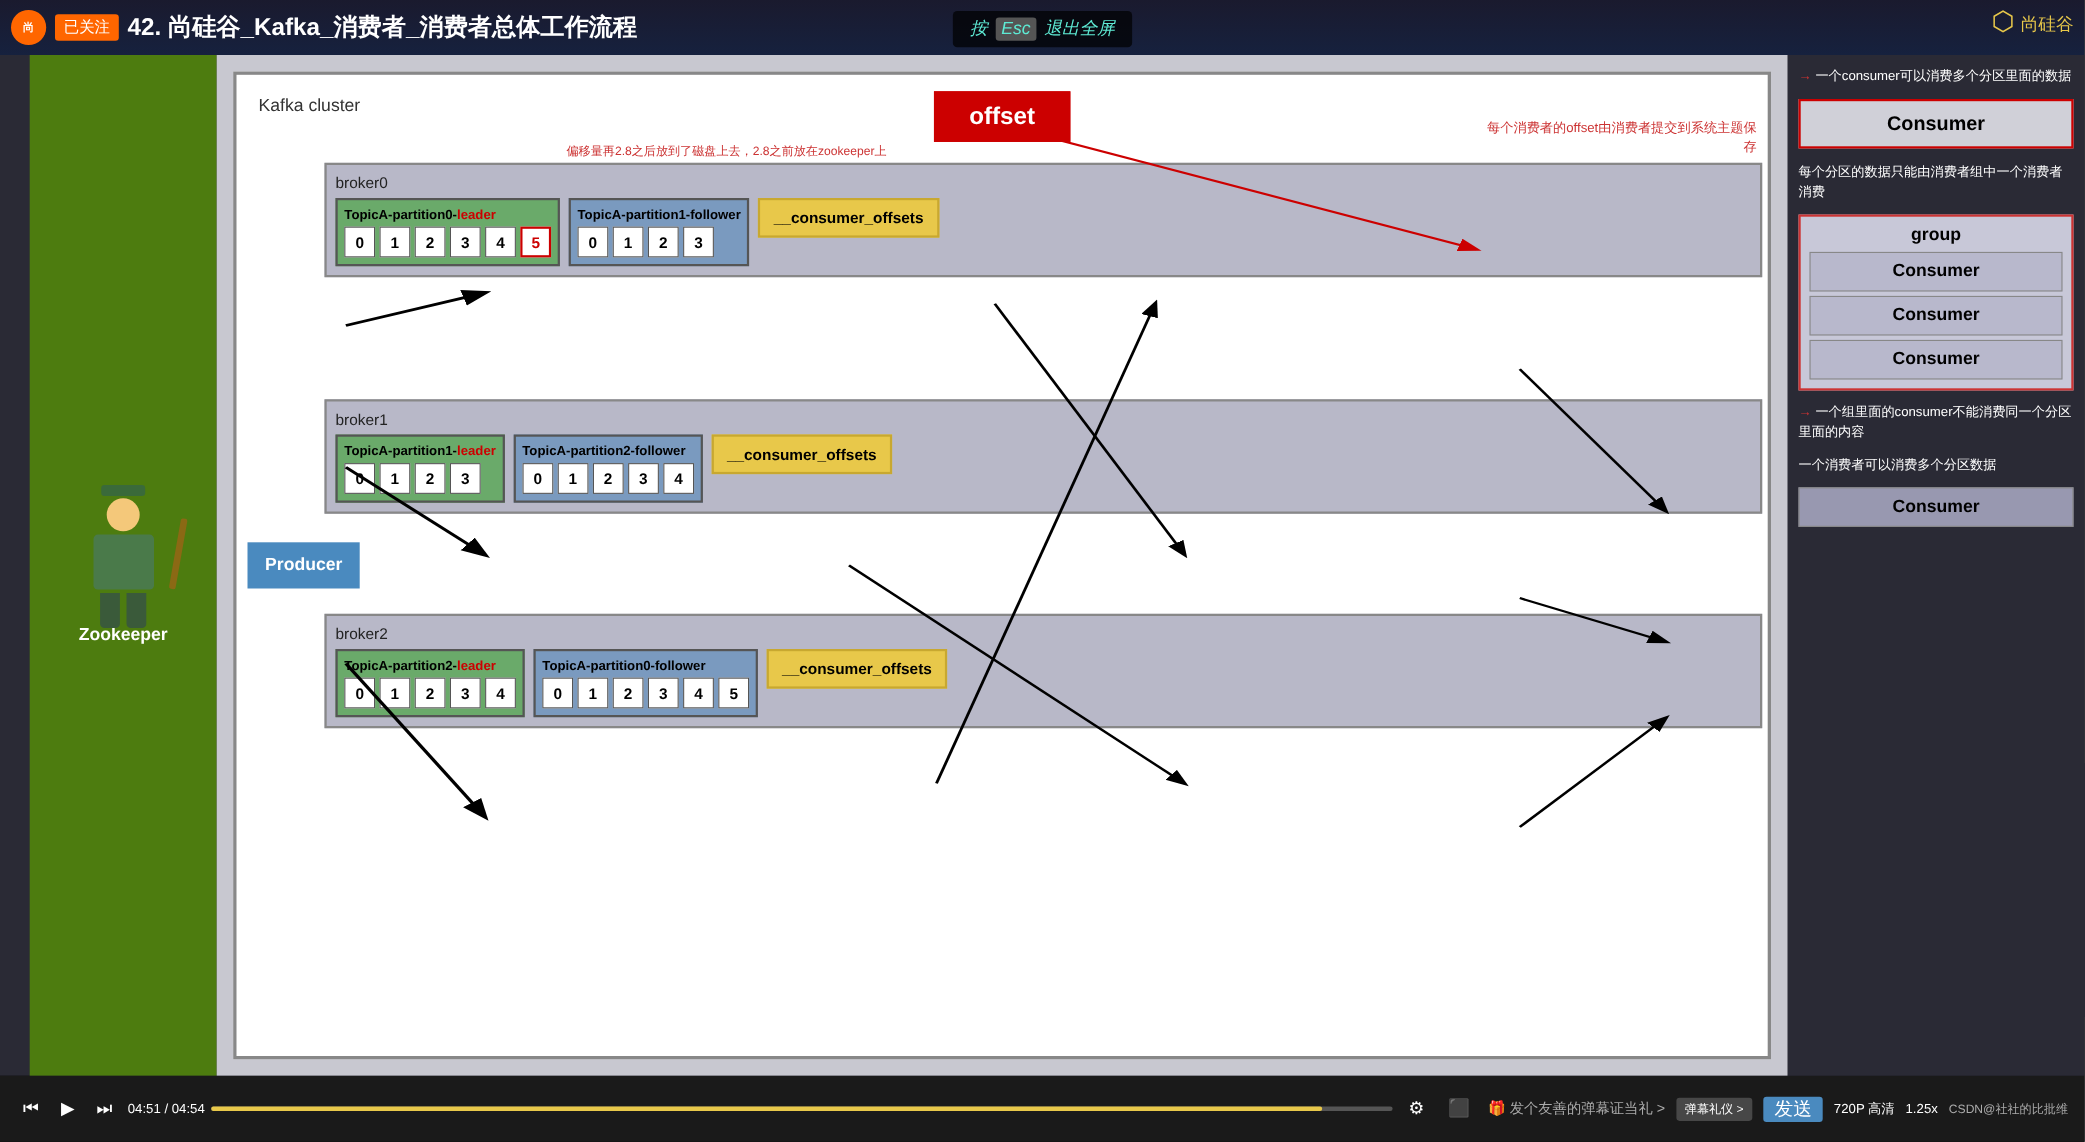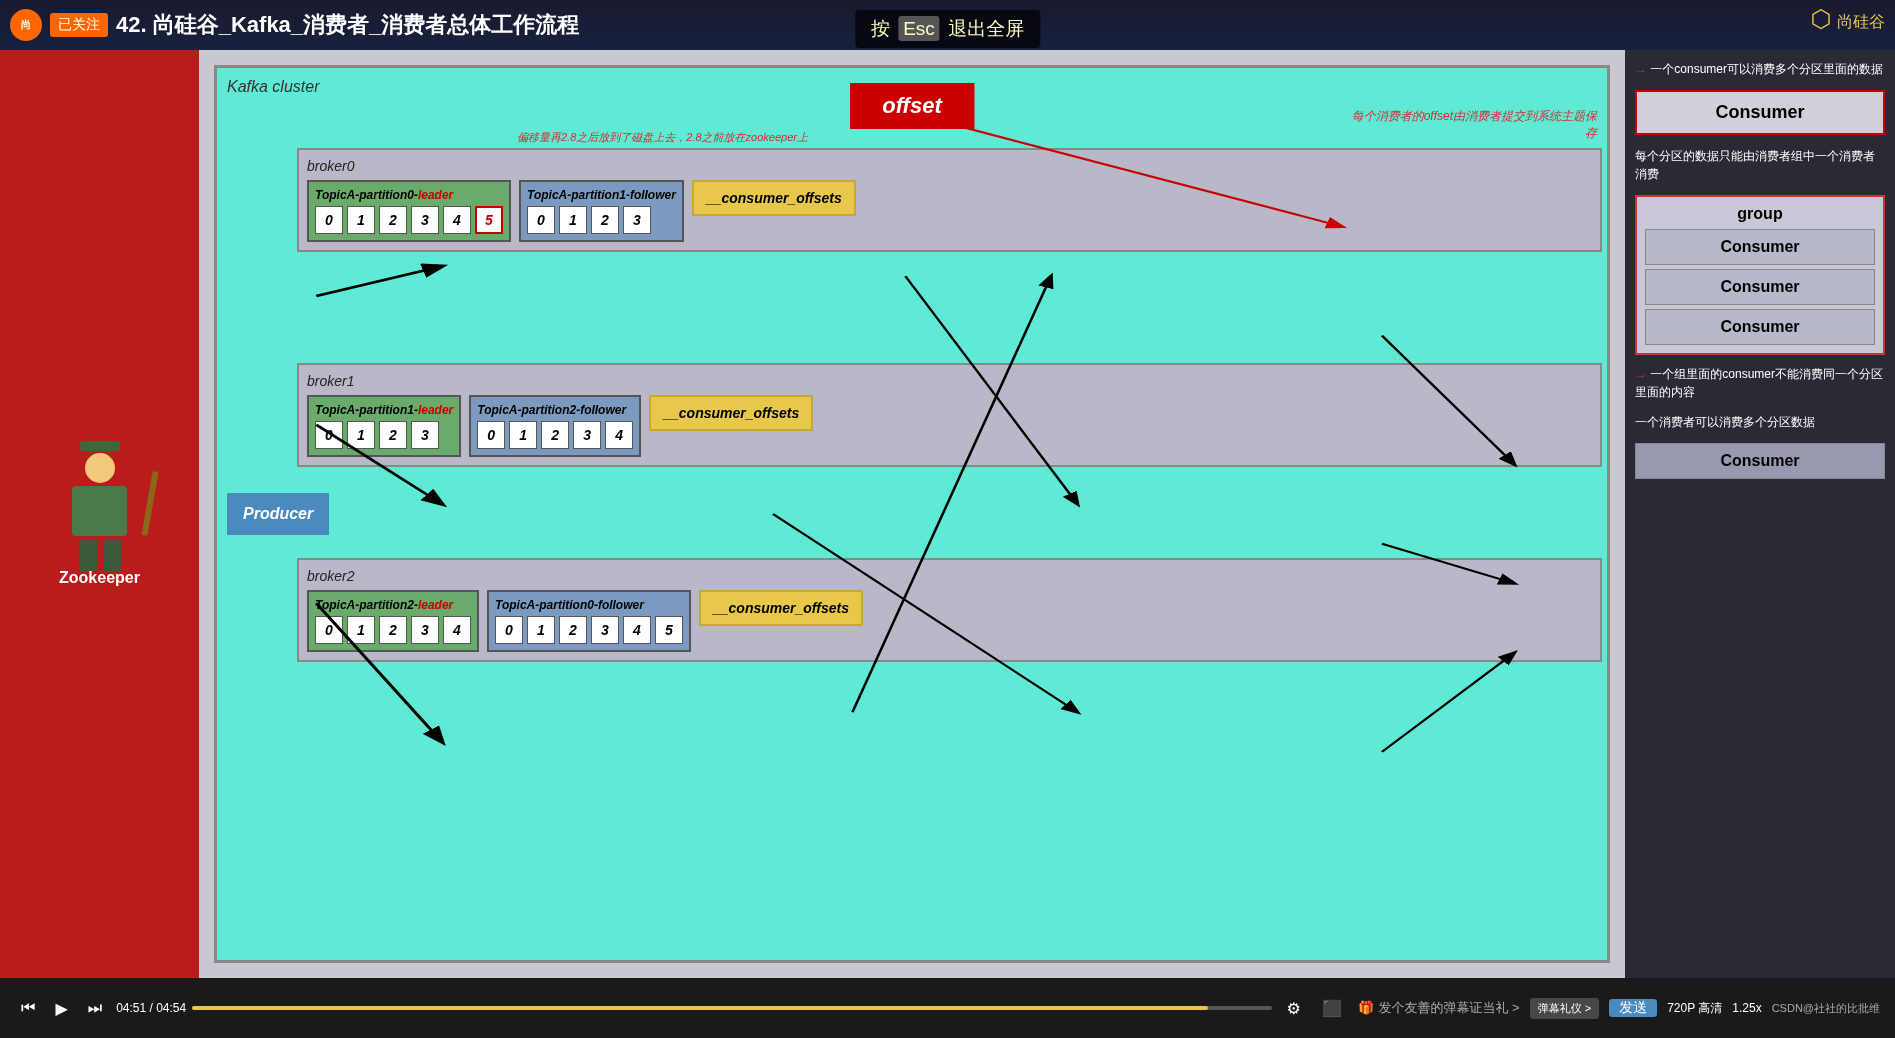--- a/index.html
+++ b/index.html
@@ -60,26 +60,27 @@
       font-weight: normal;
     }
 
     
     .esc-banner {
       position: absolute;
       top: 10px;
       left: 50%;
       transform: translateX(-50%);
       background: rgba(0,0,0,0.7);
-      color: #fef9c3;
+      color: #5eead4;
       padding: 6px 16px;
       border-radius: 4px;
-      font-size: 19px;
+      font-size: 16px;
       z-index: 20;
       white-space: nowrap;
+      font-style: italic;
     }
 
     .esc-key {
       background: #555;
       padding: 2px 5px;
       border-radius: 3px;
       margin: 0 3px;
     }
 
     
@@ -87,28 +88,29 @@
       position: absolute;
       top: 50px;
       left: 0; right: 0;
       bottom: 60px;
       display: flex;
       background: #2a2a35;
     }
 
     
     .left-panel {
-      width: 199px;
+      width: 170px;
       display: flex;
       flex-direction: column;
       align-items: center;
       justify-content: center;
       padding: 20px 10px;
-      background: #b91c1c;
+      background: #4d7c0f;
       flex-shrink: 0;
+      margin-left: 27px;
     }
 
     .zookeeper-figure {
       width: 110px;
       height: 120px;
       position: relative;
     }
 
     .zookeeper-label {
       color: #fff;
@@ -121,25 +123,24 @@
     .diagram-area {
       flex: 1;
       background: #c8c8d0;
       padding: 15px;
       position: relative;
       overflow: hidden;
     }
 
     .kafka-cluster-box {
       border: 3px solid #888;
-      background: #5eead4;
-      padding: 10px;
+      background: #ffffff;
+      padding: 20px;
       position: relative;
       height: 100%;
-      font-style: italic;
     }
 
     .kafka-cluster-label {
       font-size: 16px;
       color: #333;
       margin-bottom: 10px;
     }
 
     
     .offset-box {
@@ -404,21 +405,21 @@
       padding: 3px 8px;
       border-radius: 3px;
     }
 
     .send-btn {
       background: #4a8abf;
       color: white;
       border: none;
       padding: 0 10px;
       border-radius: 3px;
-      font-size: 14px;
+      font-size: 17px;
       cursor: pointer;
     }
 
     .diagram-note-top {
       position: absolute;
       top: 40px;
       right: 10px;
       color: #cc3333;
       font-size: 12px;
       text-align: right;

